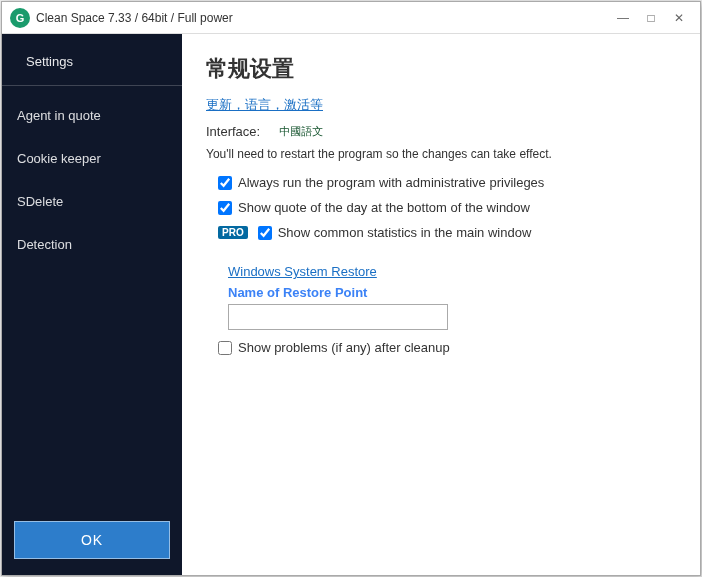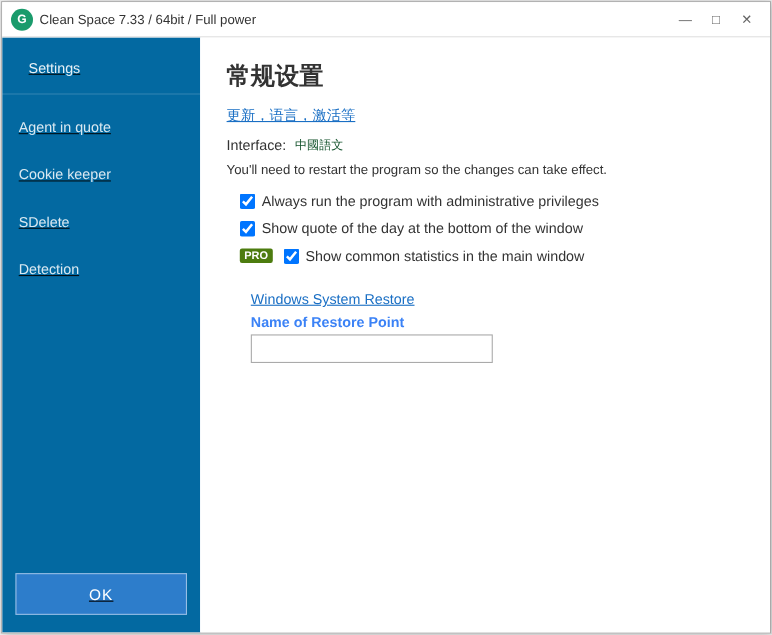--- a/index.html
+++ b/index.html
@@ -73,25 +73,24 @@
     }
 
     .content-area {
       display: flex;
       flex: 1;
       overflow: hidden;
     }
 
     .sidebar {
       width: 180px;
-      background: #0369a1;
+      background: #0f172a;
       display: flex;
       flex-direction: column;
       padding-top: 8px;
-      text-decoration: underline;
     }
 
     .sidebar-top {
       padding: 8px 12px 12px 12px;
       border-bottom: 1px solid rgba(255,255,255,0.2);
       margin-bottom: 8px;
     }
 
     .sidebar-settings-label {
       color: #fff;
@@ -146,21 +145,21 @@
       color: #1a6fc4;
       text-decoration: underline;
       cursor: pointer;
       font-size: 13px;
     }
 
     .interface-row {
       display: flex;
       align-items: center;
       margin: 10px 0 8px 0;
-      gap: 8px;
+      gap: 19px;
     }
 
     .interface-label {
       color: #333;
       font-size: 13px;
     }
 
     .interface-value {
       color: #14532d;
       font-size: 11px;
@@ -185,21 +184,21 @@
       cursor: pointer;
     }
 
     .checkbox-row label {
       color: #333;
       font-size: 13px;
       cursor: pointer;
     }
 
     .pro-badge {
-      background: #4d7c0f;
+      background: #0369a1;
       color: #fff;
       font-size: 10px;
       font-weight: bold;
       padding: 1px 4px;
       border-radius: 2px;
       margin-right: 4px;
     }
 
     .restore-link {
       color: #1a6fc4;
@@ -301,15 +300,19 @@
       </div>
 
       
 
       <a class="restore-link">Windows System Restore</a>
 
       <div class="restore-name-label">Name of Restore Point</div>
       <input type="text" class="restore-name-input" placeholder="" style="">
 
       
+      <div class="checkbox-row">
+        <input type="checkbox" id="cb-problems" style="">
+        <label for="cb-problems">Show problems (if any) after cleanup</label>
+      </div>
     </div>
   </div>
 </div>
 
 </body></html>

